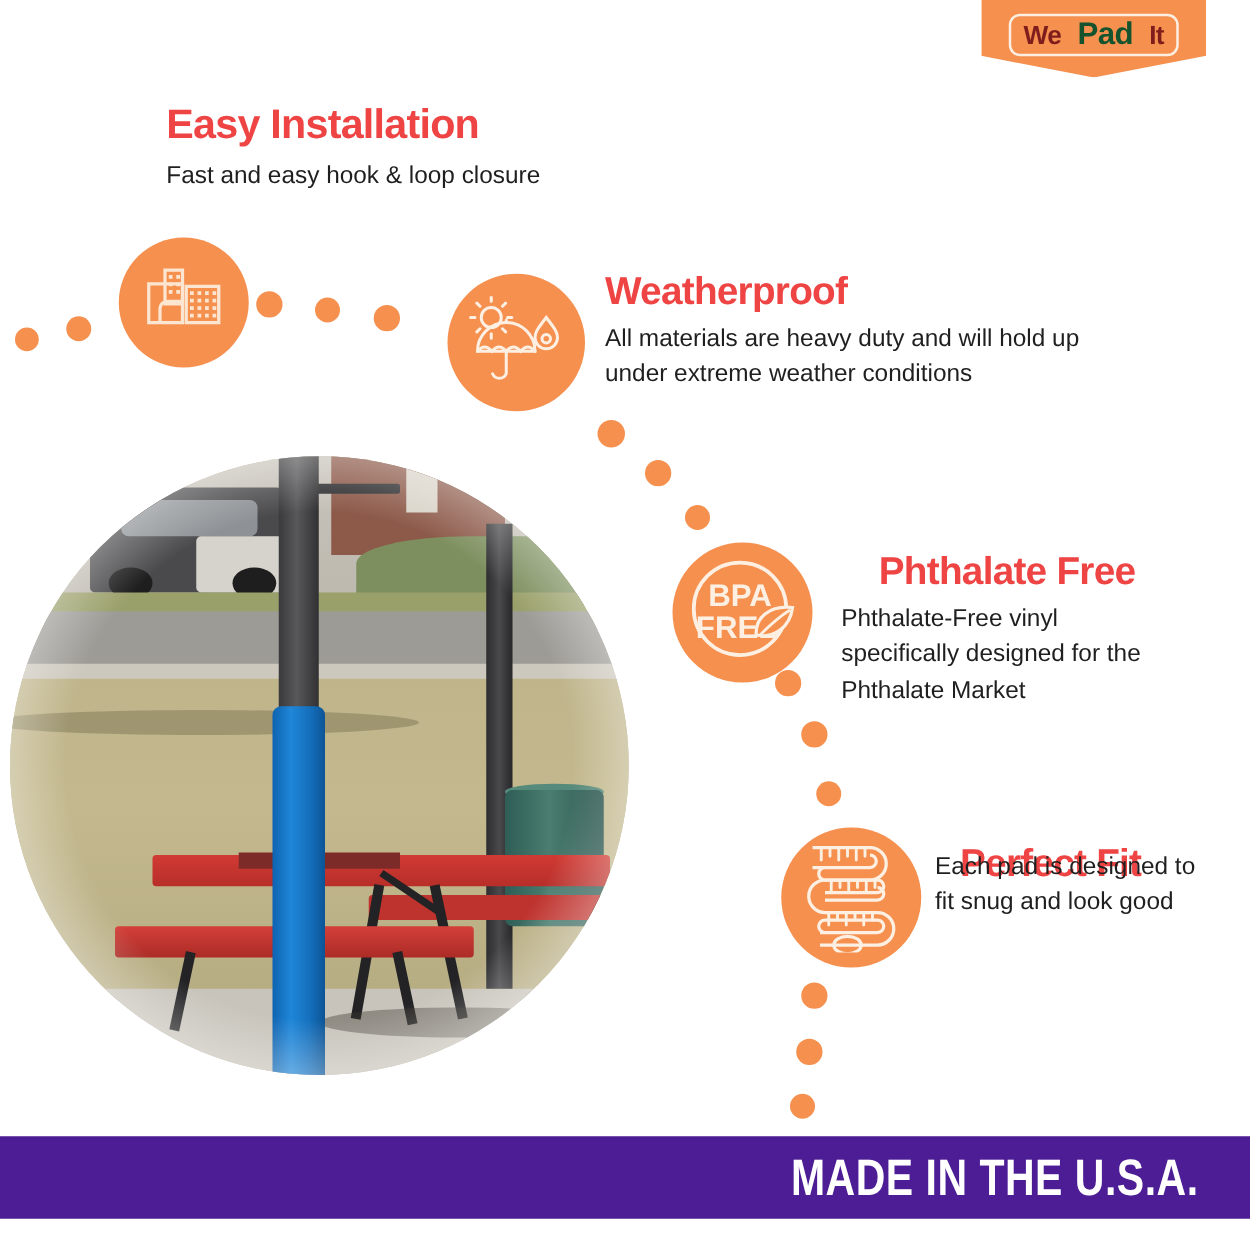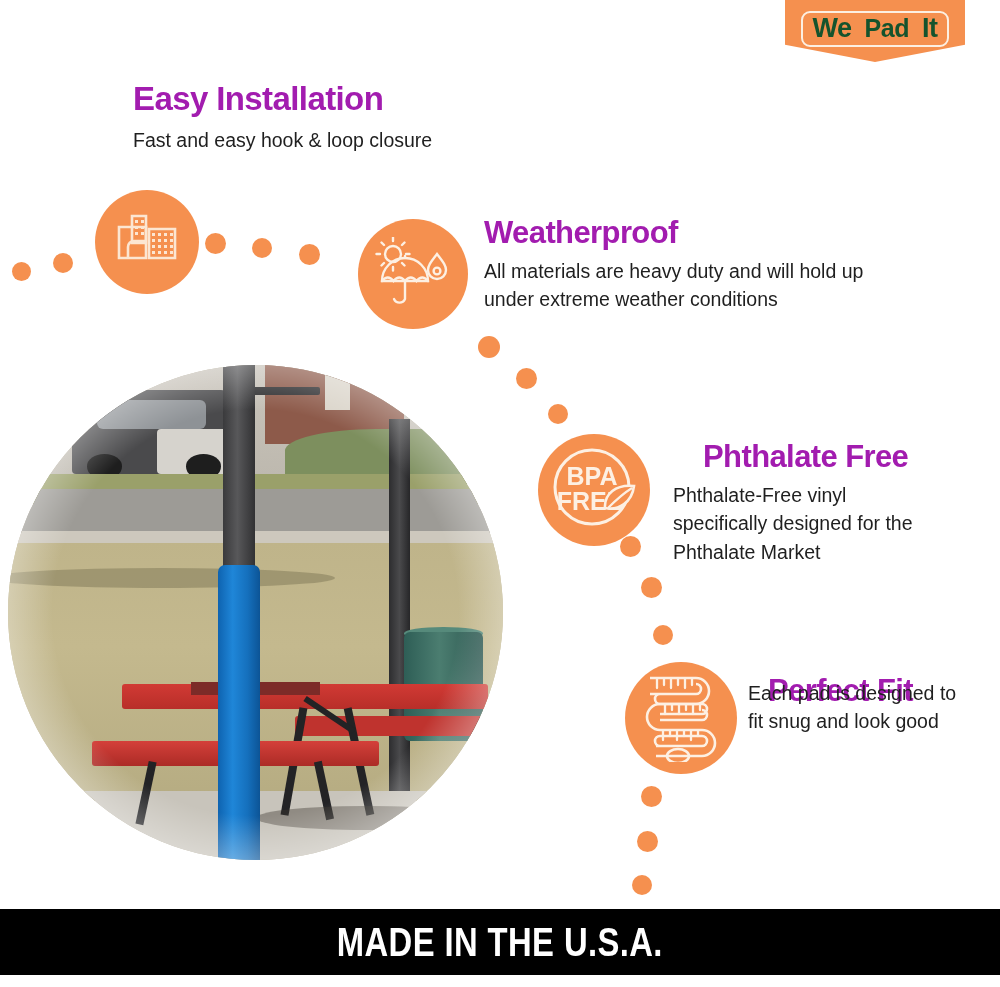--- a/index.html
+++ b/index.html
@@ -34,37 +34,37 @@
   .logo-inner {
     margin-top: 11px;
     border: 2.5px solid #FCEFE2;
     border-radius: 9px;
     padding: 2px 10px 3px 10px;
     display: flex;
     align-items: baseline;
     line-height: 1;
   }
   .logo-we, .logo-it {
-    color: #14532d;
-    font-size: 27px;
+    color: #7f1d1d;
+    font-size: 21px;
     font-weight: bold;
     letter-spacing: -0.5px;
   }
   .logo-pad {
     color: #14532d;
     font-size: 25px;
     font-weight: bold;
     letter-spacing: -0.5px;
     margin: 0 13px;
   }
 
   
   .feat-title {
     position: absolute;
-    color: #a21caf;
+    color: #ef4444;
     font-weight: bold;
     letter-spacing: -0.6px;
     white-space: nowrap;
   }
   .feat-desc {
     position: absolute;
     color: #1f1f1f;
     font-size: 19.5px;
     line-height: 1.45;
     font-weight: 400;
@@ -250,24 +250,24 @@
     pointer-events: none;
   }
 
   
   .banner {
     position: absolute;
     left: 0;
     bottom: 12px;
     width: 1000px;
     height: 66px;
-    background: #000000;
+    background: #4c1d95;
     display: flex;
     align-items: center;
-    justify-content: center;
+    justify-content: flex-end;
   }
   .banner-text {
     color: #ffffff;
     font-size: 41px;
     font-weight: bold;
     letter-spacing: 0.5px;
     transform: scaleX(0.80);
     transform-origin: center;
     white-space: nowrap;
   }

